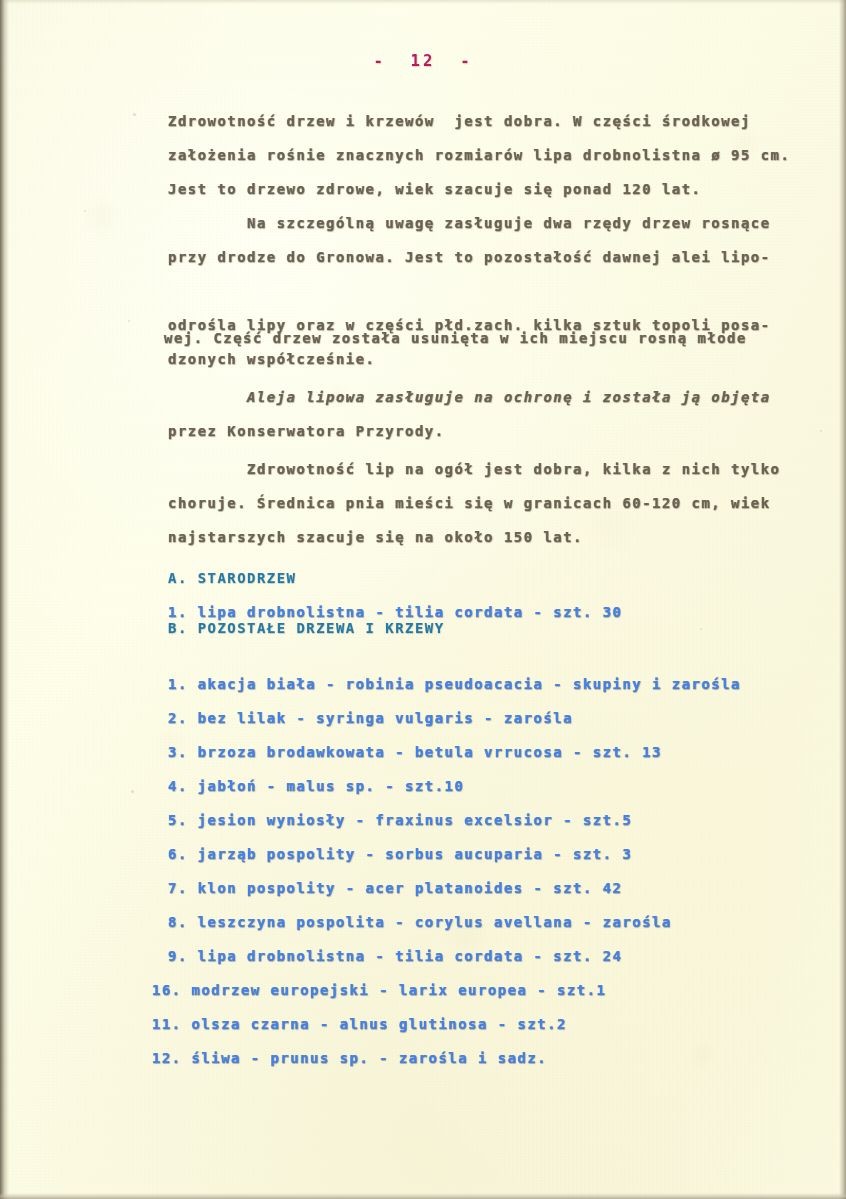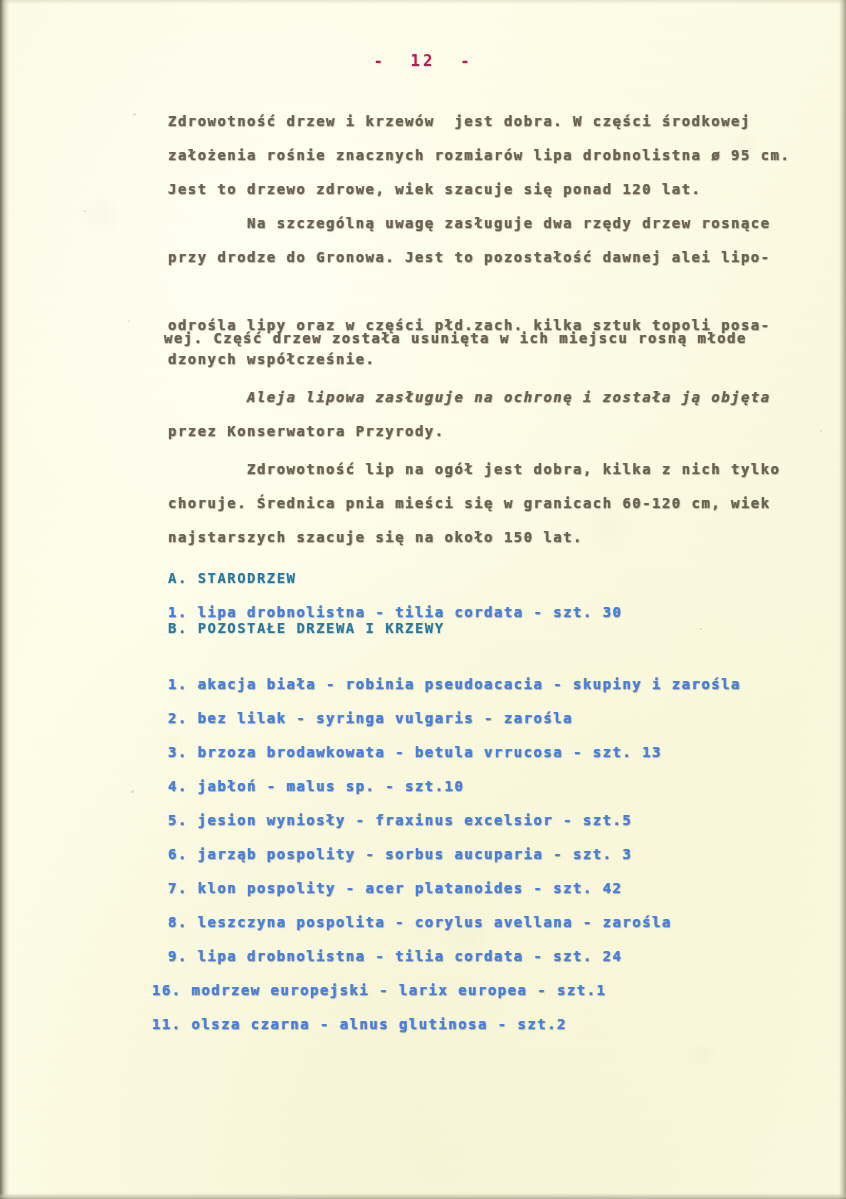--- a/index.html
+++ b/index.html
@@ -171,19 +171,20 @@
     <div class="ln dark" style="left:168px; top:710px;">2. bez lilak - syringa vulgaris - zarośla</div>
     <div class="ln dark" style="left:168px; top:744px;">3. brzoza brodawkowata - betula vrrucosa - szt. 13</div>
     <div class="ln dark" style="left:168px; top:778px;">4. jabłoń - malus sp. - szt.10</div>
     <div class="ln dark" style="left:168px; top:812px;">5. jesion wyniosły - fraxinus excelsior - szt.5</div>
     <div class="ln dark" style="left:168px; top:846px;">6. jarząb pospolity - sorbus aucuparia - szt. 3</div>
     <div class="ln dark" style="left:168px; top:880px;">7. klon pospolity - acer platanoides - szt. 42</div>
     <div class="ln dark" style="left:168px; top:914px;">8. leszczyna pospolita - corylus avellana - zarośla</div>
     <div class="ln dark" style="left:168px; top:948px;">9. lipa drobnolistna - tilia cordata - szt. 24</div>
     <div class="ln dark" style="left:152px; top:982px;">16. modrzew europejski - larix europea - szt.1</div>
     <div class="ln dark" style="left:152px; top:1016px;">11. olsza czarna - alnus glutinosa - szt.2</div>
+    <div class="ln dark" style="left:152px; top:1050px;">12. śliwa - prunus sp. - zarośla i sadz.</div>
   </div>
 
   <div id="edge-top"></div>
   <div id="edge-left"></div>
   <div id="edge-right"></div>
   <div id="edge-bottom"></div>
 </div>
 
 </body></html>

